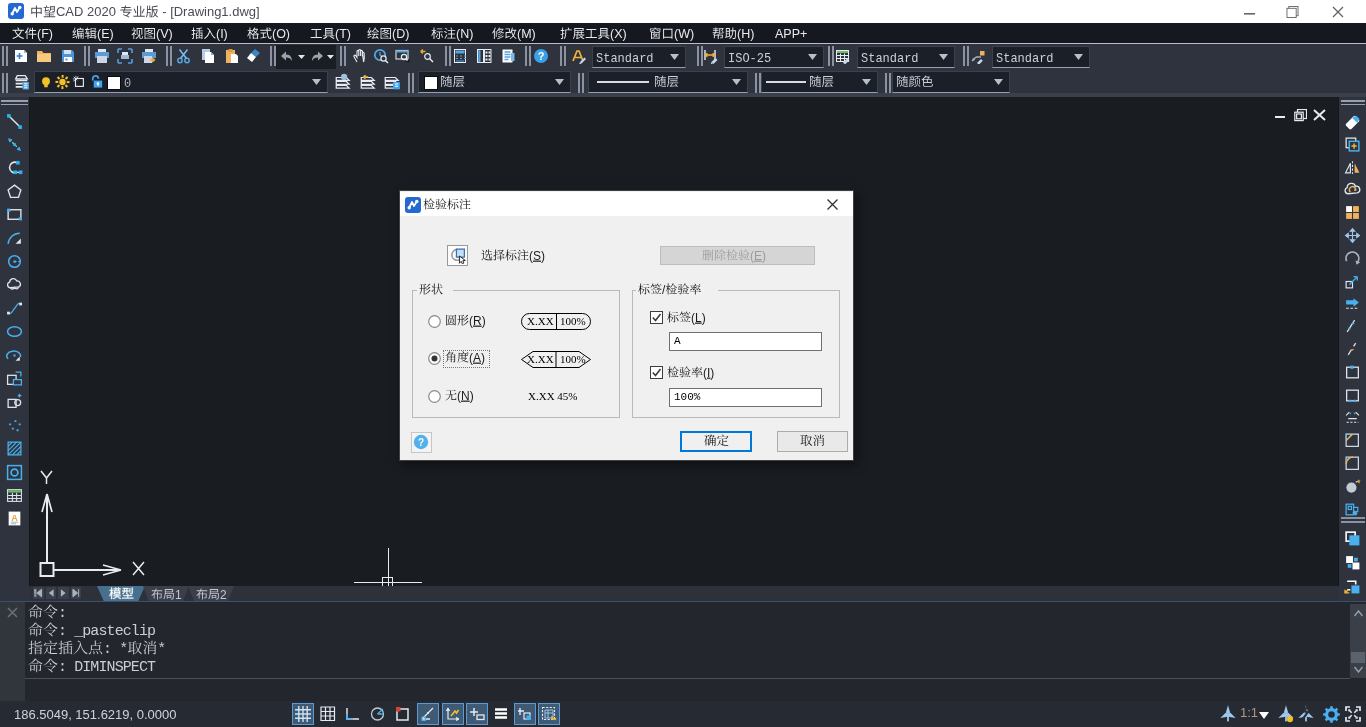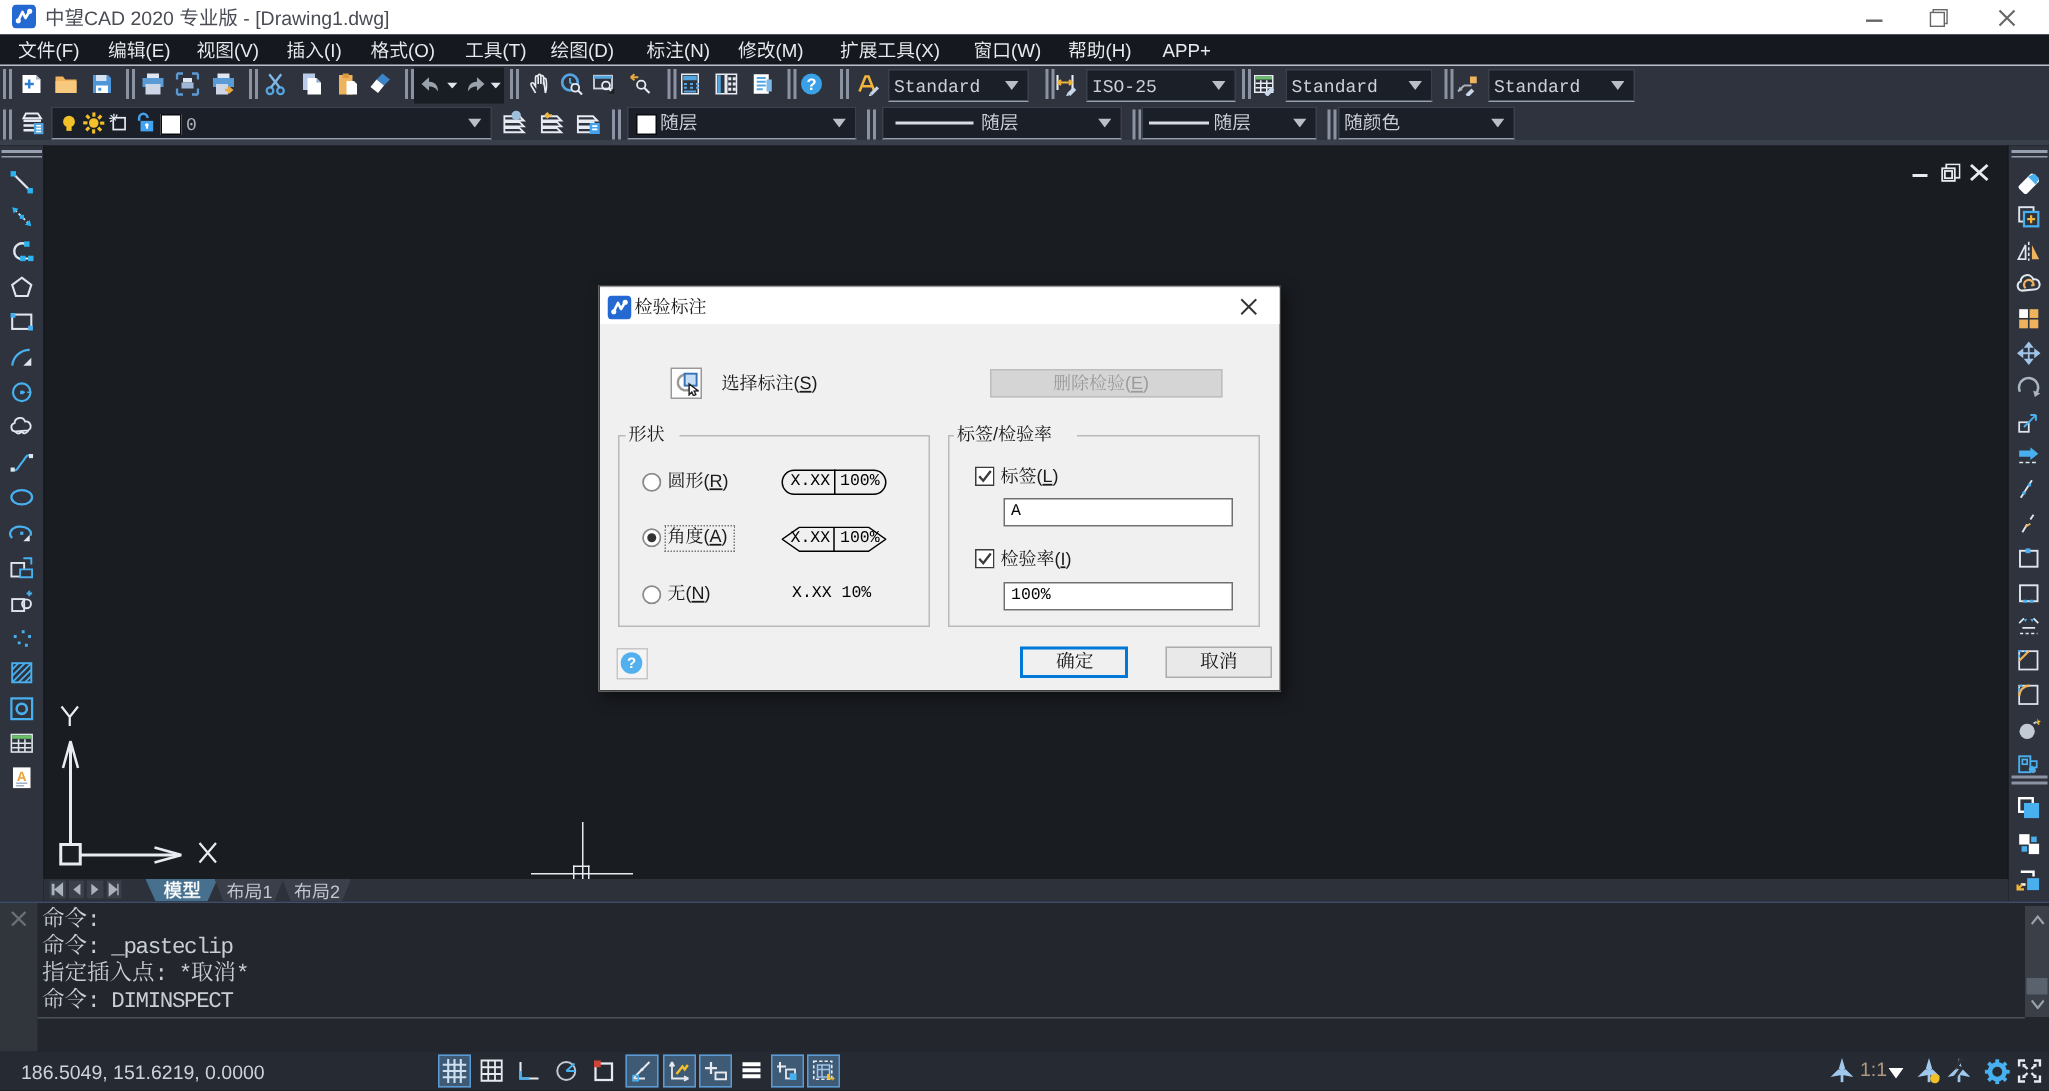--- a/index.html
+++ b/index.html
@@ -1,16 +1,16 @@
 <!DOCTYPE html>
 <html><head><meta charset="utf-8"><style>
 *{margin:0;padding:0}
 html,body{width:1366px;height:727px;overflow:hidden;background:#1b1e23;font-family:"Liberation Sans",sans-serif}
 div,svg{position:absolute}
-.lt{position:absolute;line-height:1;white-space:pre;font-family:Liberation Mono, monospace}
+.lt{position:absolute;line-height:1;white-space:pre;font-family:Liberation Serif, serif}
 </style></head><body>
 <svg width="0" height="0" style="position:absolute">
     <defs>
       <path id="s4e13" d="M425 38 393 152H137V223H372L335 342H56V415H311C288 483 266 546 246 597H712C655 655 582 727 515 789C442 762 366 737 300 719L257 774C411 820 609 901 708 961L753 897C711 872 654 845 590 819C682 730 784 631 856 556L799 522L786 527H350L388 415H929V342H412L450 223H857V152H471L502 48Z"></path>
       <path id="s4e1a" d="M854 273C814 383 743 529 688 620L750 652C806 559 874 421 922 305ZM82 291C135 403 194 556 219 644L294 616C266 528 204 381 152 270ZM585 53V834H417V52H340V834H60V908H943V834H661V53Z"></path>
       <path id="s4e2d" d="M458 40V219H96V694H171V632H458V959H537V632H825V689H902V219H537V40ZM171 558V292H458V558ZM825 558H537V292H825Z"></path>
       <path id="s4ef6" d="M317 539V612H604V960H679V612H953V539H679V318H909V245H679V52H604V245H470C483 200 494 152 504 105L432 90C409 221 367 350 309 433C327 442 359 460 373 471C400 429 425 376 446 318H604V539ZM268 44C214 195 126 345 32 443C45 460 67 499 75 517C107 483 137 443 167 400V958H239V283C277 213 311 139 339 65Z"></path>
       <path id="s4fee" d="M698 494C644 546 543 593 454 620C468 632 486 650 496 665C591 633 694 581 755 518ZM794 593C726 664 594 721 467 750C482 764 497 785 506 800C641 763 774 701 850 617ZM887 701C798 804 614 868 413 897C428 913 444 939 452 957C664 920 852 848 952 729ZM306 319V802H370V319ZM553 212H832C798 267 749 314 692 352C630 310 584 261 553 212ZM565 39C523 147 451 251 370 318C387 328 415 350 428 362C458 334 488 301 517 264C545 306 584 348 633 386C554 428 462 456 371 473C384 487 400 514 407 530C507 509 605 476 690 426C756 468 836 502 930 524C939 507 958 478 972 464C887 448 813 421 750 388C827 332 890 260 928 168L885 146L871 149H590C607 119 621 88 634 57ZM235 46C187 201 107 354 20 454C33 473 53 513 59 531C92 492 123 448 153 399V960H224V266C255 202 282 133 304 65Z"></path>
       <path id="s5165" d="M295 125C361 171 412 227 456 289C391 574 266 777 41 893C61 907 96 938 110 953C313 835 441 651 517 389C627 591 698 822 927 950C931 926 951 886 964 865C631 666 661 290 341 61Z"></path>
       <path id="s5177" d="M605 796C716 848 832 912 902 961L962 905C887 858 766 794 653 743ZM328 747C266 801 141 868 40 906C58 920 83 945 95 961C196 920 319 855 399 792ZM212 88V671H52V739H951V671H802V88ZM284 671V580H727V671ZM284 294H727V379H284ZM284 236V150H727V236ZM284 436H727V523H284Z"></path>
@@ -930,21 +930,21 @@
 <div style="position:absolute;left:521px;top:313px;width:70px;height:17px;border:1px solid #000;border-radius:9px;box-sizing:border-box"></div>
 <div style="position:absolute;left:556px;top:313px;width:1px;height:17px;background:#000"></div>
 <div class="lt" style="left:527px;top:316px;font-size:11px;color:#000">X.XX</div>
 <div class="lt" style="left:560px;top:316px;font-size:11px;color:#000">100%</div>
 <svg style="position:absolute;left:521px;top:351px;" width="70" height="17" viewBox="0 0 70 17">
     <path d="M12 0.5 H58 L69.5 8.5 L58 16.5 H12 L0.5 8.5 Z" fill="none" stroke="#000"></path>
     <path d="M35 0.5 V16.5" stroke="#000"></path>
   </svg>
 <div class="lt" style="left:527px;top:354px;font-size:11px;color:#000">X.XX</div>
 <div class="lt" style="left:560px;top:354px;font-size:11px;color:#000">100%</div>
-<div class="lt" style="left:528px;top:391px;font-size:11px;color:#000">X.XX 10%</div>
+<div class="lt" style="left:528px;top:391px;font-size:11px;color:#000">X.XX 45%</div>
 <svg style="position:absolute;left:650px;top:311px;" width="13" height="13" viewBox="0 0 13 13">
     <rect x="0.5" y="0.5" width="12" height="12" fill="#fff" stroke="#3c3c3c"></rect>
     <path d="M2.8 6.5 L5.5 9.5 L10.5 3" fill="none" stroke="#3c3c3c" stroke-width="1.6"></path>
   </svg>
 <svg style="position:absolute;left:667px;top:311px;overflow:visible" width="38.664" height="12" viewBox="0 0 3222 1000">
     <use href="#f6807" x="0" fill="#1a1a1a"></use>
     <use href="#f7b7e" x="1000" fill="#1a1a1a"></use>
     <text x="2000" y="880" font-family="Liberation Sans, sans-serif" font-size="1000" font-weight="normal" fill="#1a1a1a" style="white-space:pre">(<tspan text-decoration="underline">L</tspan>)</text>
   </svg>
 <div style="position:absolute;left:669px;top:332px;width:153px;height:19px;background:#fff;border:1px solid #707070;box-sizing:border-box"></div>

